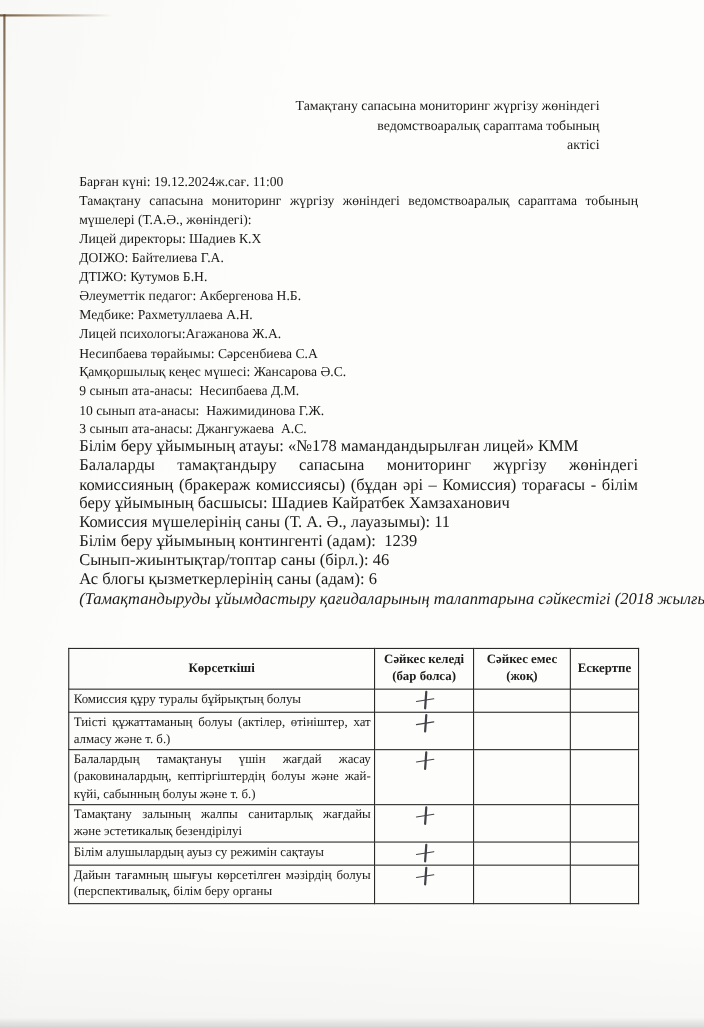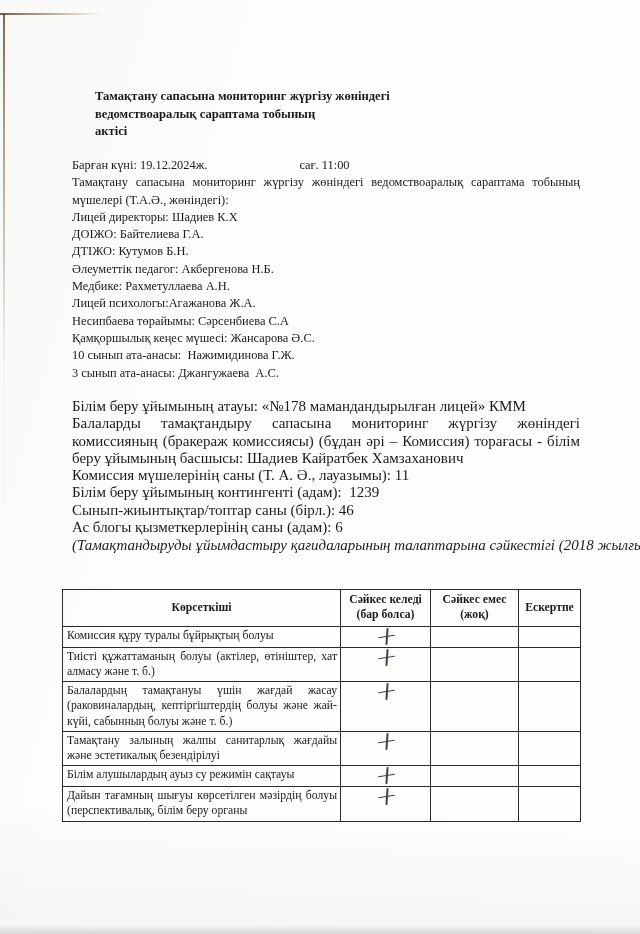--- a/index.html
+++ b/index.html
@@ -55,23 +55,23 @@
     width: 640px;
     height: 934px;
   }
 
   
   .doc-title {
     position: absolute;
     left: 95px;
     top: 88px;
     width: 450px;
-    text-align: left;
+    text-align: right;
     font-size: 12.6px;
-    font-weight: bold;
+    font-weight: normal;
     line-height: 17.5px;
     letter-spacing: -0.02px;
   }
   .doc-title .tline { display: block; }
 
   
   .header-block {
     position: absolute;
     left: 72px;
     top: 157px;
@@ -79,21 +79,21 @@
     font-size: 12.4px;
     line-height: 17.3px;
   }
   .hline { display: block; white-space: pre; }
   .hline.wrapline { white-space: normal; }
 
   .datetime-row {
     display: block;
     white-space: pre;
   }
-  .datetime-row .time-part { margin-left: 92px; }
+  .datetime-row .time-part { }
 
   .justified {
     text-align: justify;
     text-align-last: justify;
     white-space: normal;
   }
   .just-normal {
     text-align: justify;
     text-align-last: left;
     white-space: normal;
@@ -210,20 +210,21 @@
     <span class="hline">мүшелері (Т.А.Ә., жөніндегі):</span>
 
     <span class="hline">Лицей директоры: Шадиев К.Х</span>
     <span class="hline">ДОІЖО: Байтелиева Г.А.</span>
     <span class="hline">ДТІЖО: Кутумов Б.Н.</span>
     <span class="hline">Әлеуметтік педагог: Акбергенова Н.Б.</span>
     <span class="hline">Медбике: Рахметуллаева А.Н.</span>
     <span class="hline">Лицей психологы:Агажанова Ж.А.</span>
     <span class="hline">Несипбаева төрайымы: Сәрсенбиева С.А</span>
     <span class="hline">Қамқоршылық кеңес мүшесі: Жансарова Ә.С.</span>
+    <span class="hline">9 сынып ата-анасы:  Несипбаева Д.М.</span>
     <span class="hline">10 сынып ата-анасы:  Нажимидинова Г.Ж.</span>
     <span class="hline">3 сынып ата-анасы: Джангужаева  А.С.</span>
   </div>
 
   <div class="org-block">
     <span class="hline">Білім беру ұйымының атауы: «№178 мамандандырылған лицей» КММ</span>
 
     <span class="hline just-normal">Балаларды тамақтандыру сапасына мониторинг жүргізу жөніндегі комиссияның (бракераж комиссиясы) (бұдан әрі – Комиссия) торағасы - білім беру ұйымының басшысы: Шадиев Кайратбек Хамзаханович</span>
 
     <span class="hline">Комиссия мүшелерінің саны (Т. А. Ә., лауазымы): 11</span>

